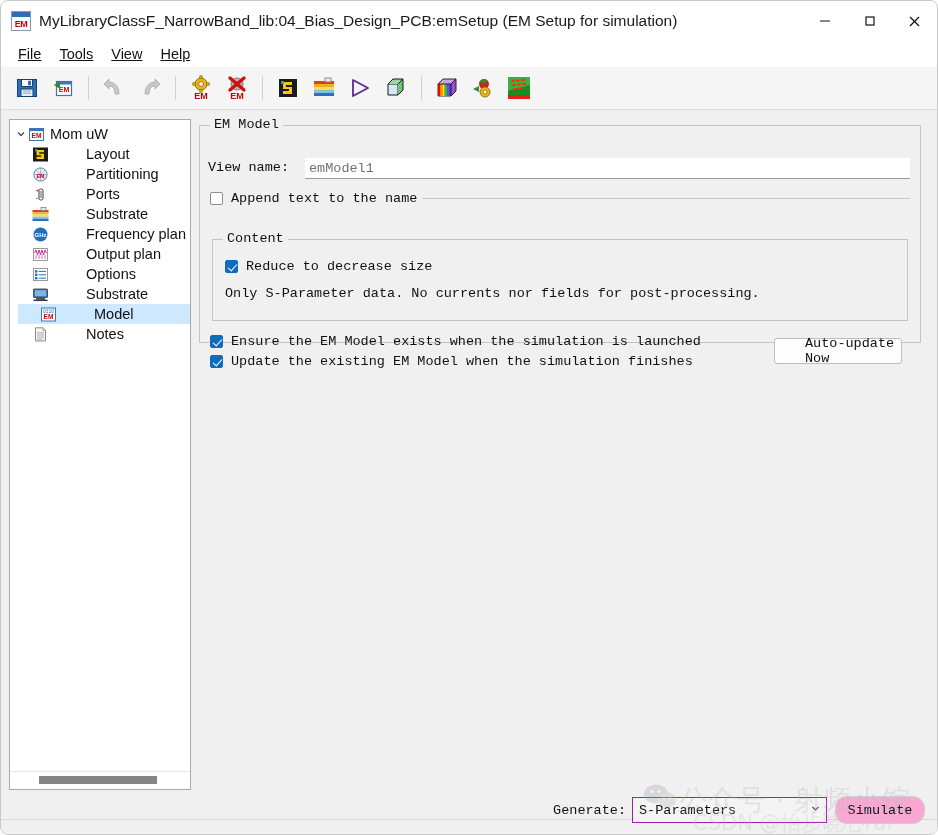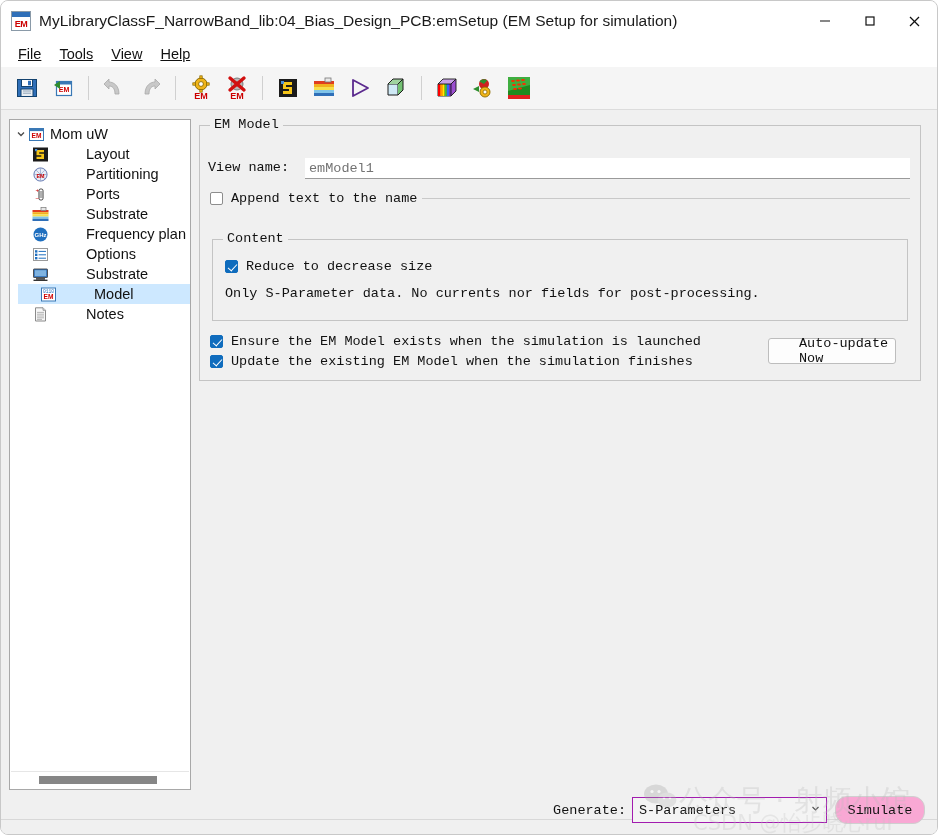--- a/index.html
+++ b/index.html
@@ -464,20 +464,35 @@
         <div class="node child">
           <span class="nicon">
             <svg width="17" height="17" viewBox="0 0 17 17">
               <circle cx="8.5" cy="8.5" r="7" fill="#1f6fbf"></circle>
               <text x="8.5" y="11" font-size="6" font-weight="bold" fill="#ffffff" text-anchor="middle" font-family="Liberation Sans, sans-serif">GHz</text>
             </svg>
           </span>
           <span class="nlabel">Frequency plan</span>
         </div>
 
+        <div class="node child">
+          <span class="nicon">
+            <svg width="17" height="17" viewBox="0 0 17 17">
+              <rect x="1.5" y="2.5" width="14" height="12" fill="#ffffff" stroke="#9a9a9a" stroke-width="1"></rect>
+              <path d="M2.5 7 L4 4 L5.5 9 L7 4 L8.5 9 L10 4 L11.5 9 L13 4 L14.5 7" fill="none" stroke="#cc2b8f" stroke-width="1"></path>
+              <g stroke="#cc2b8f" stroke-width="0.7">
+                <line x1="4" y1="9" x2="4" y2="13"></line>
+                  <line x1="7" y1="9" x2="7" y2="13"></line>
+                <line x1="10" y1="9" x2="10" y2="13"></line>
+                  <line x1="13" y1="9" x2="13" y2="13"></line>
+              </g>
+            </svg>
+          </span>
+          <span class="nlabel">Output plan</span>
+        </div>
 
         <div class="node child">
           <span class="nicon">
             <svg width="17" height="17" viewBox="0 0 17 17">
               <rect x="1.5" y="2.5" width="14" height="12" fill="#ffffff" stroke="#9a9a9a" stroke-width="1"></rect>
               <g fill="#1f6fbf">
                 <rect x="3" y="4.2" width="2.4" height="2.4"></rect>
                 <rect x="3" y="7.6" width="2.4" height="2.4"></rect>
                 <rect x="3" y="11" width="2.4" height="2.4"></rect>
               </g>
@@ -533,21 +548,21 @@
 
       </div>
 
       <div class="hscroll-track">
         <div class="hscroll-thumb"></div>
       </div>
     </div>
 
     <div class="main">
 
-      <div class="groupbox" style="left:2px;top:6px;right:8px;height:256px;">
+      <div class="groupbox" style="left:2px;top:6px;right:8px;height:218px;">
         <div class="gb-title">EM Model</div>
 
         <div class="field-row" style="left:8px;top:34px;right:10px;">
           <span class="mono">View name:</span>
         </div>
         <input class="txtinput" type="text" style="position: absolute; left: 105px; top: 32px; right: 10px;" value="emModel1">
 
         <div class="cbrow" style="left:10px;top:65px;">
           <span class="cb"></span>
           <span class="mono">Append text to the name</span>
@@ -568,21 +583,21 @@
         <div class="cbrow" style="left:10px;top:208px;">
           <span class="cb checked"></span>
           <span class="mono">Ensure the EM Model exists when the simulation is launched</span>
         </div>
 
         <div class="cbrow" style="left:10px;top:228px;">
           <span class="cb checked"></span>
           <span class="mono">Update the existing EM Model when the simulation finishes</span>
         </div>
 
-        <div class="btn" style="right:24px;top:212px;width:128px;height:26px;padding-left:30px;">
+        <div class="btn" style="right:18px;top:212px;width:128px;height:26px;padding-left:30px;">
           <span>Auto-update Now</span>
         </div>
       </div>
 
     </div>
 
     <div class="bottombar">
       <div class="bb-sep"></div>
       <div class="bb-inner">
         <span class="bb-label">Generate:</span>

